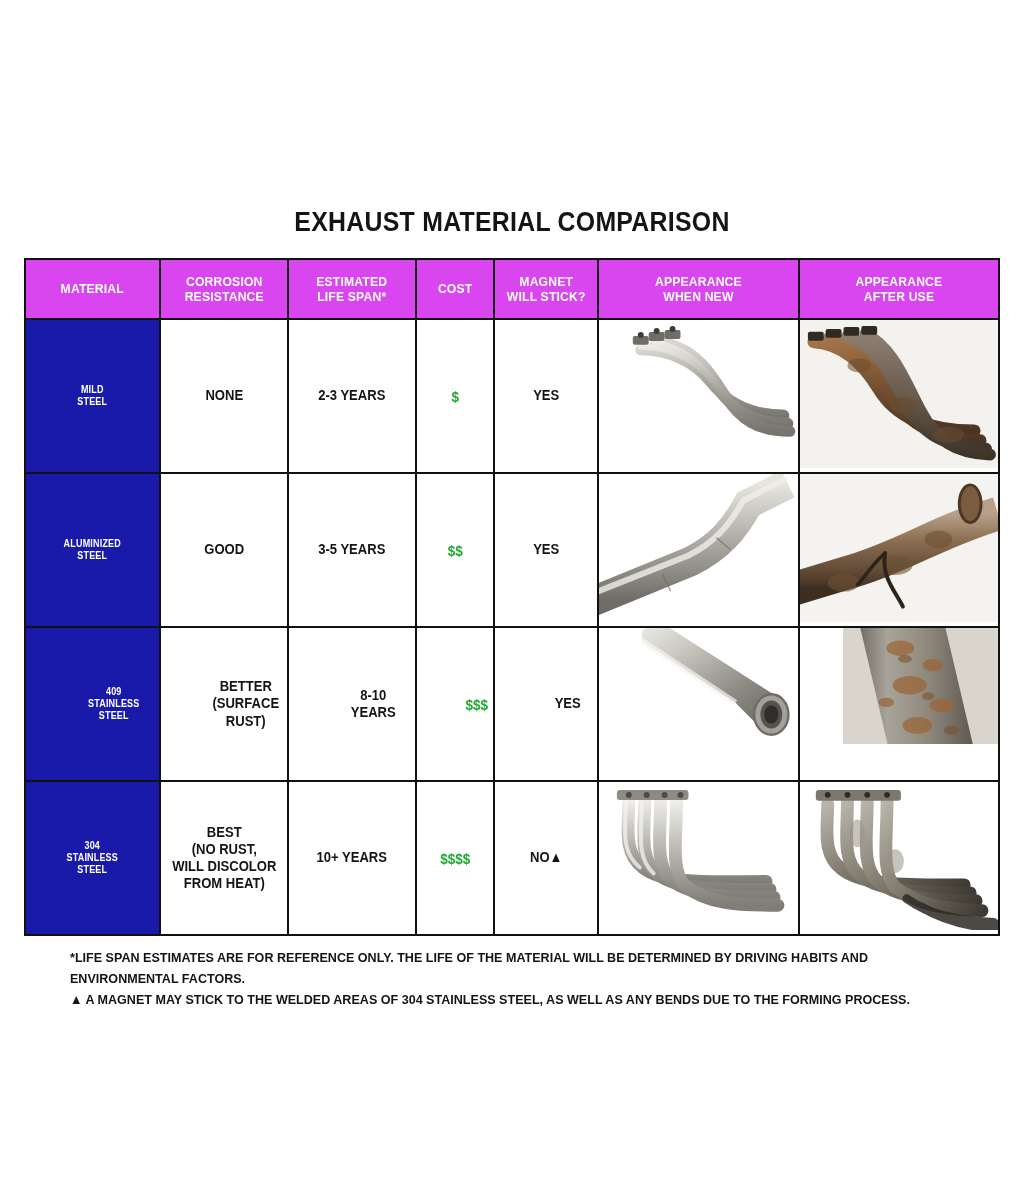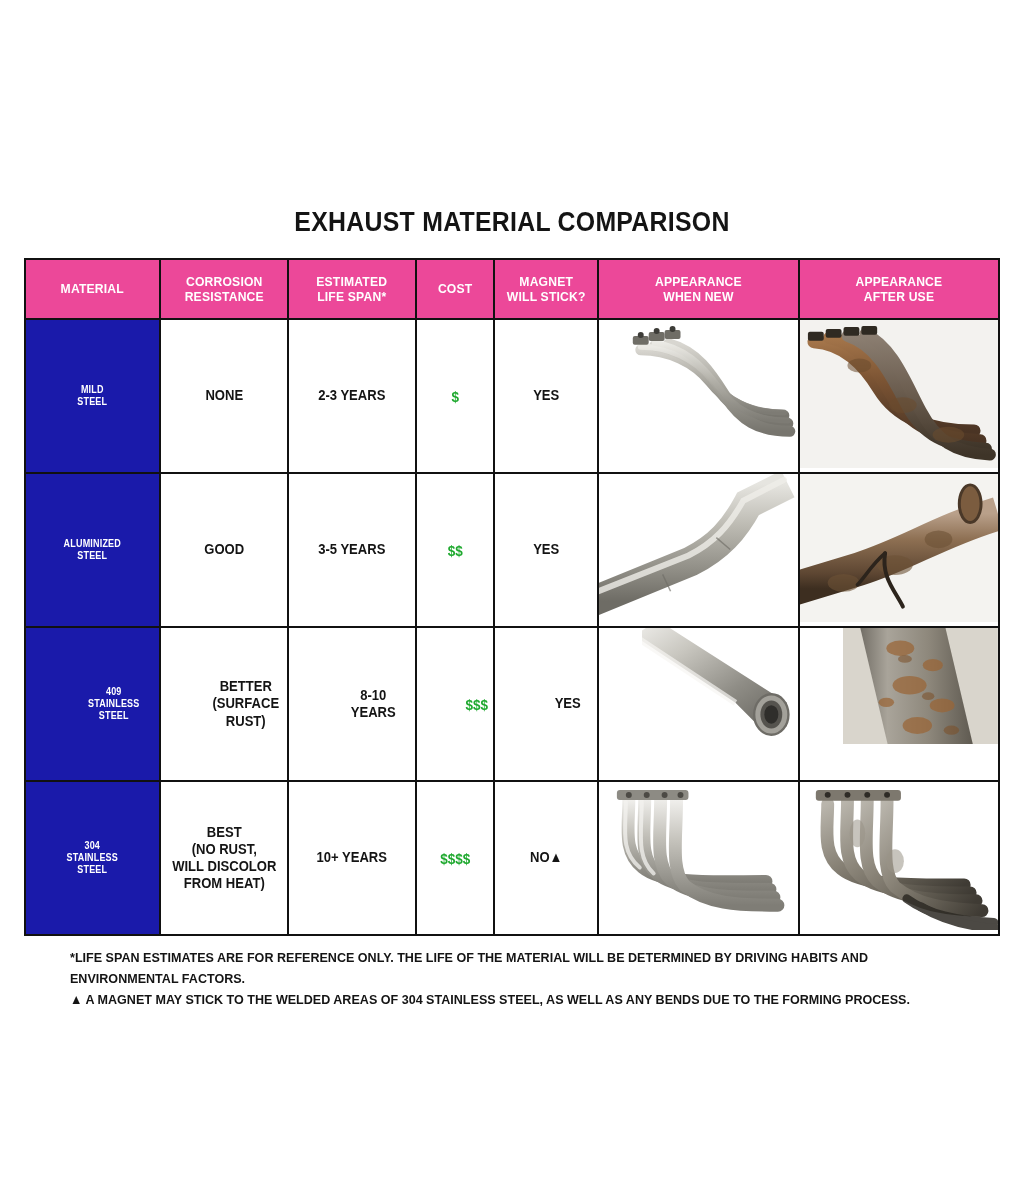--- a/index.html
+++ b/index.html
@@ -53,21 +53,21 @@
 
   table.cmp td, table.cmp th {
     border: 2px solid #111111;
     padding: 0;
     vertical-align: middle;
     text-align: center;
   }
 
   
   thead th {
-    background: #ec4899;
+    background: #d946ef;
     color: #ffffff;
     font-size: 13.5px;
     font-weight: bold;
     line-height: 1.12;
     letter-spacing: 0.2px;
     height: 58px;
     transform: none;
     font-family: "Liberation Sans Narrow", "Liberation Sans", sans-serif;
   }
   thead th .hl {

